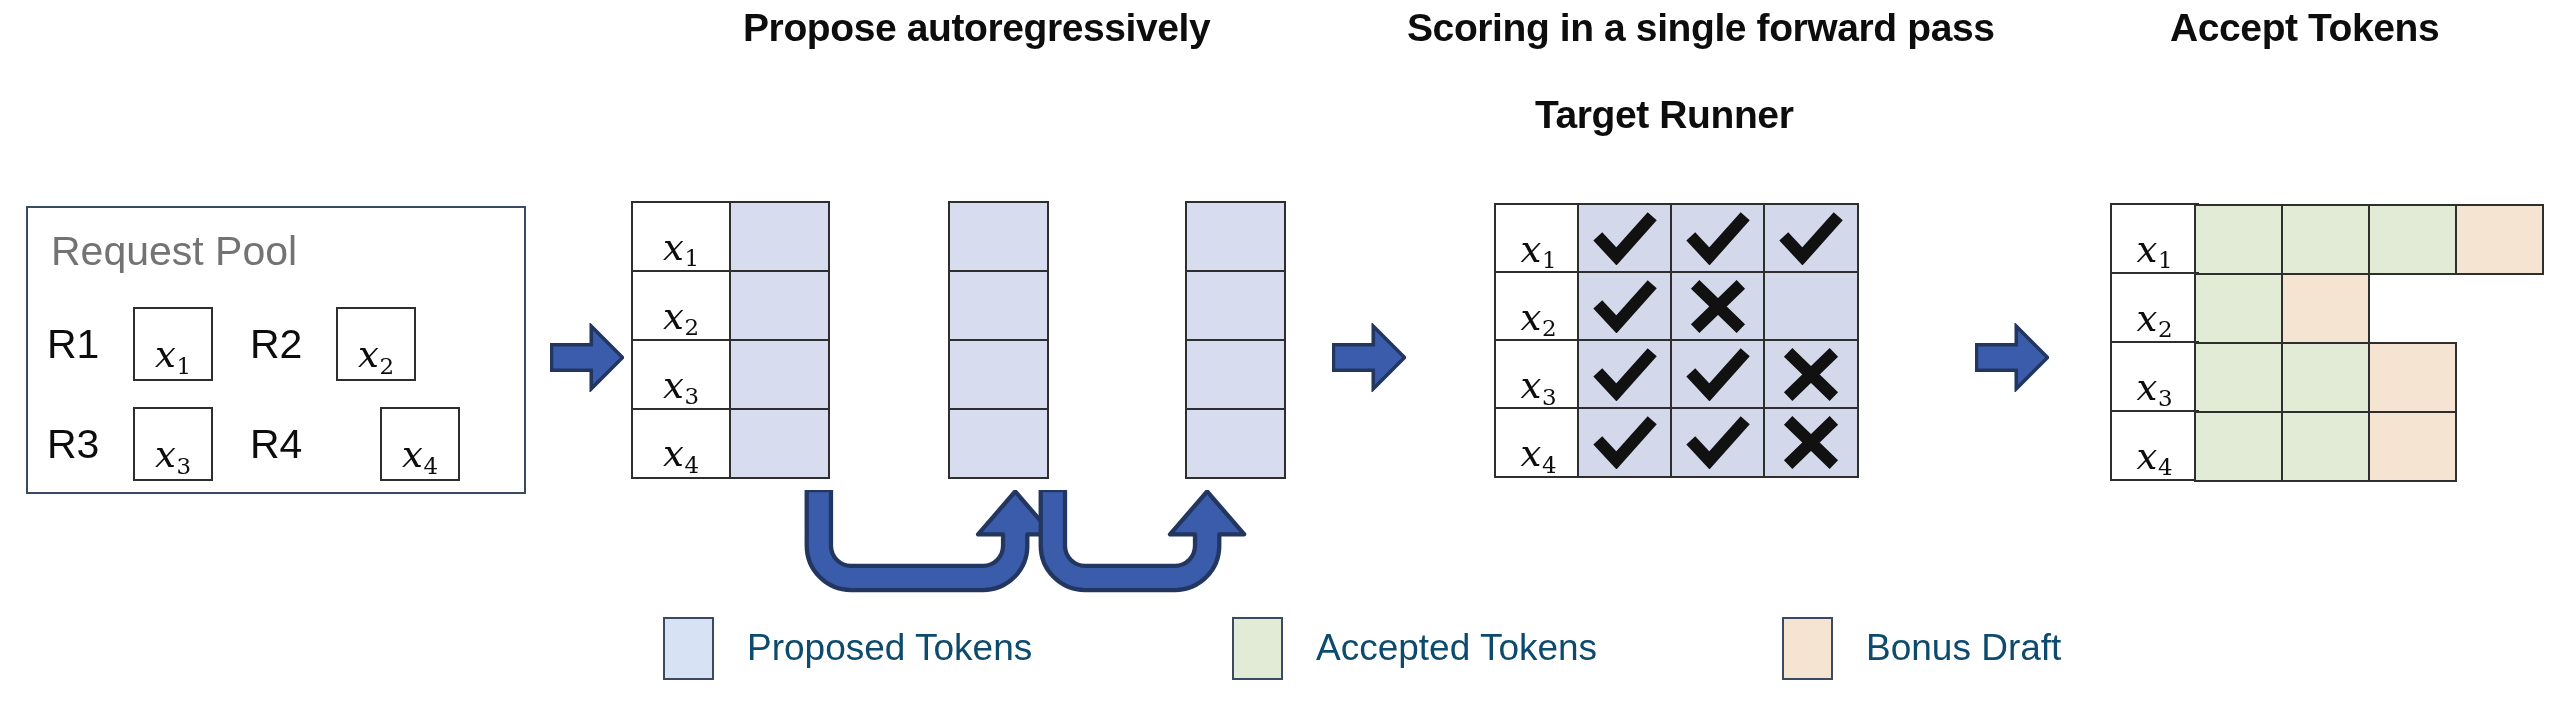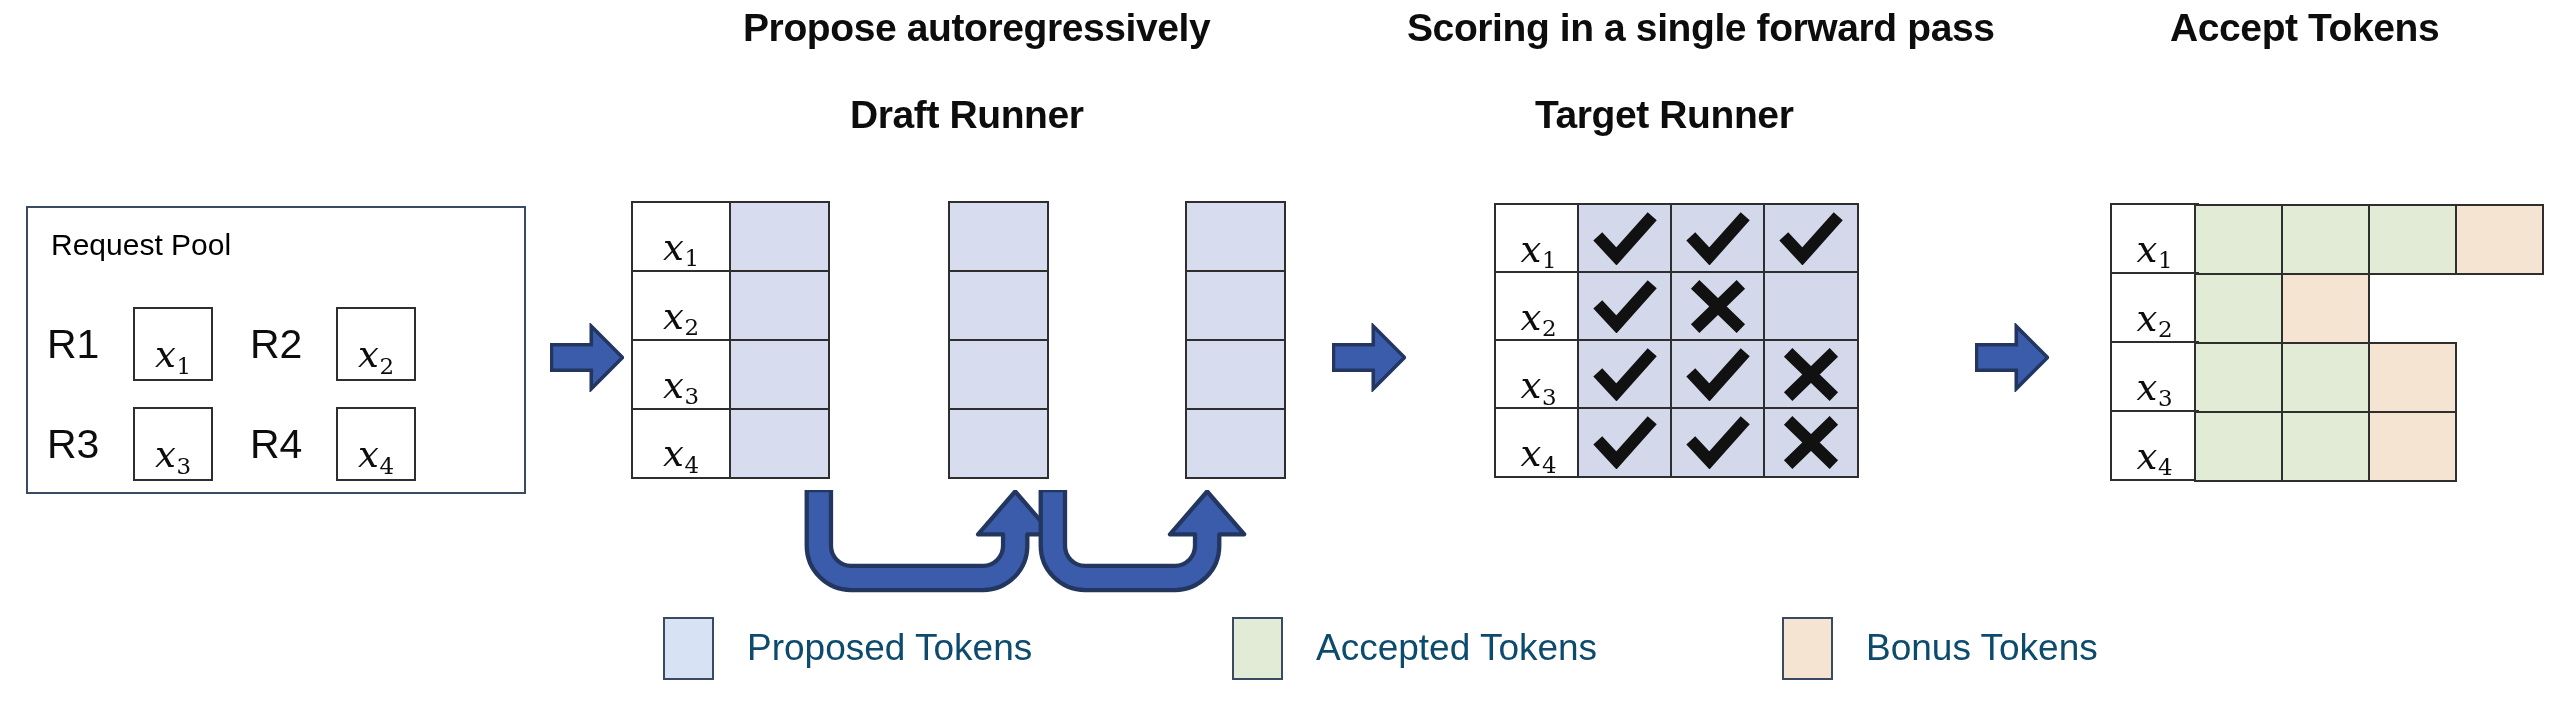--- a/index.html
+++ b/index.html
@@ -31,22 +31,22 @@
     position: absolute;
     left: 26px; top: 206px;
     width: 500px; height: 288px;
     border: 2.9px solid #3a4a63;
     box-sizing: border-box;
     background: #ffffff;
   }
   #request-pool-title {
     position: absolute;
     left: 51px; top: 228px;
-    font-size: 30px;
-    color: #000000;
+    font-size: 41px;
+    color: #737373;
     white-space: nowrap;
   }
   .pool-row { position: absolute; display: flex; align-items: center; }
   .pool-entry { display: flex; align-items: center; }
   .pool-label {
     font-size: 41px;
     color: #0d0d0d;
     width: 86px;
     white-space: nowrap;
   }
@@ -165,21 +165,20 @@
     white-space: nowrap;
   }
 </style>
 </head>
 <body>
 
 <div class="stage">
 
   <div class="caption" style="left:743px; top:5.7px;">Propose autoregressively</div>
 
-  <div class="caption" style="left:850px; top:93px;">Draft Runner</div>
 
   <div class="caption" style="left:1407px; top:5.7px;">Scoring in a single forward pass</div>
 
   <div class="caption" style="left:2170px; top:5.7px;">Accept Tokens</div>
 
   <div class="caption" style="left:1535px; top:93px;">Target Runner</div>
 
   <div id="request-pool"></div>
 
   <div id="request-pool-title">Request Pool</div>
@@ -199,21 +198,21 @@
     </div>
   </div>
 
   <div class="pool-row" style="left:47px; top:407px;">
     <div class="pool-entry">
       <div class="pool-label">R3</div>
       <div class="pool-cell">
         <span class="mvar"><span>x</span><sub>3</sub></span>
       </div>
     </div>
-    <div class="pool-entry" style="margin-left:37px;">
+    <div class="pool-entry" style="margin-left:37px;gap:44px;">
       <div class="pool-label">R4</div>
       <div class="pool-cell">
         <span class="mvar"><span>x</span><sub>4</sub></span>
       </div>
     </div>
   </div>
 
   <div class="block-arrow" style="left:550px; top:323px;">
     <svg viewBox="0 0 104 96" width="74" height="69">
       <polygon points="2,30 58,30 58,4 102,48 58,92 58,66 2,66" fill="#3a5cab" stroke="#22365f" stroke-width="5" stroke-linejoin="miter"></polygon>
@@ -433,18 +432,18 @@
       <div class="legend-label">Proposed Tokens</div>
     </div>
 
     <div class="legend-item" style="left:1232px; top:5.7px;justify-content:center;">
       <div class="legend-swatch accepted"></div>
       <div class="legend-label">Accepted Tokens</div>
     </div>
 
     <div class="legend-item" style="left:1782px; top:5.7px;">
       <div class="legend-swatch bonus"></div>
-      <div class="legend-label">Bonus Tokens</div>
+      <div class="legend-label">Bonus Draft</div>
     </div>
   </div>
 
 </div>
 
 
 </body></html>

